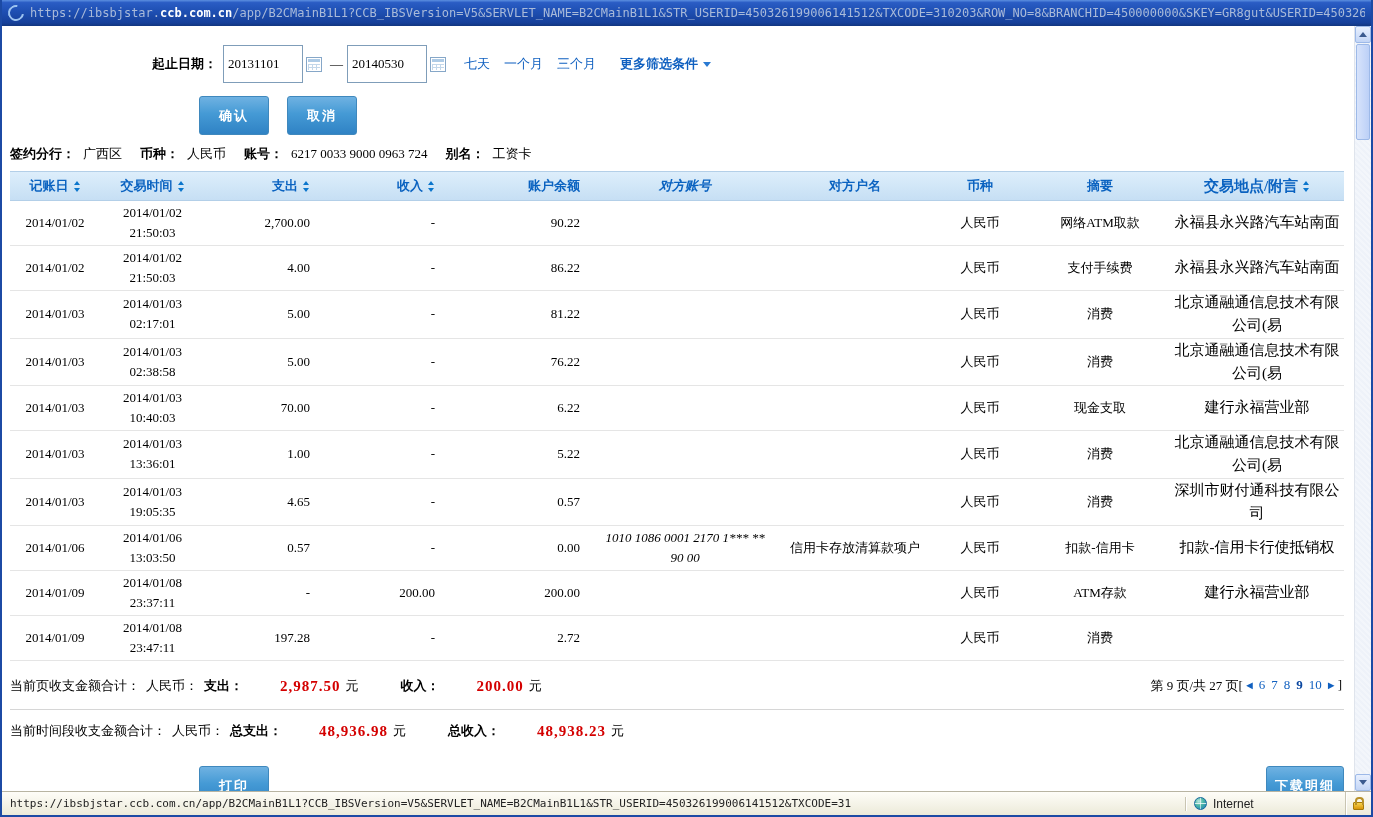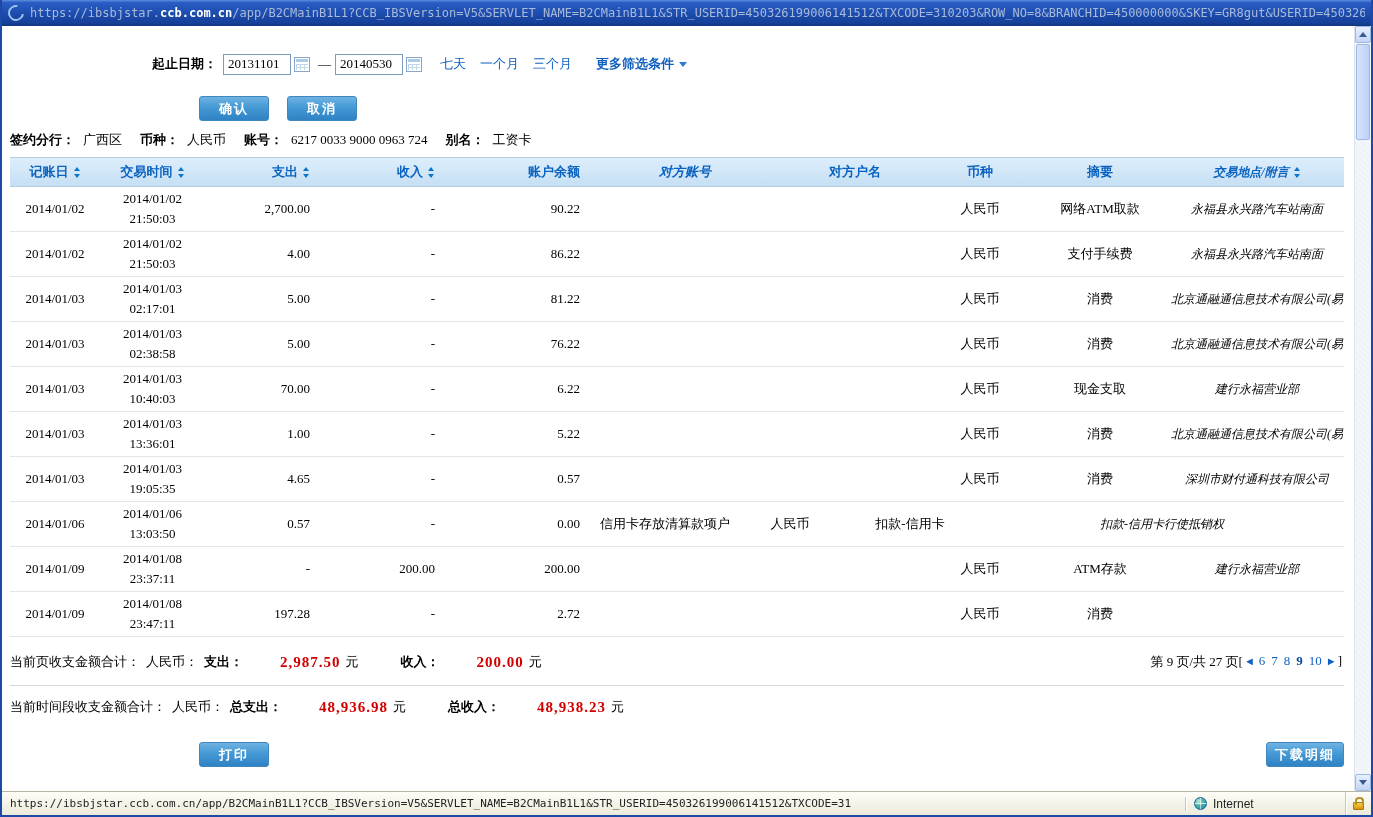--- a/index.html
+++ b/index.html
@@ -11,53 +11,53 @@
   .app-icon{width:16px;height:16px;border-radius:50%;border:2px solid #9cc3f0;border-right-color:transparent;color:#cfe0f8;display:inline-block;margin-right:6px;flex:0 0 16px;transform:rotate(-35deg);}
   .tb-url{font-family:"DejaVu Sans Mono","Liberation Mono",monospace;font-size:12px;color:#aab9d8;overflow:hidden;text-overflow:clip;}
   .tb-dim{color:#a9bad9;}
   .tb-domain{color:#ffffff;font-weight:bold;}
   
   .main{flex:1;display:flex;background:#fff;overflow:hidden;}
   .page{flex:1;overflow:hidden;padding:0 10px 0 8px;}
   
   .filter-row{margin-top:26px;height:24px;display:flex;align-items:center;padding-left:142px;}
   .f-label{font-weight:bold;margin-right:6px;}
-  .date-input{width:68px;height:21px;border:1px solid #7f9db9;font-family:inherit;font-size:13px;padding:1px 4px;color:#000;}
+  .date-input{width:80px;height:21px;border:1px solid #7f9db9;font-family:inherit;font-size:13px;padding:18px 4px;color:#000;}
   .cal-btn{display:inline-flex;align-items:center;margin:0 4px 0 3px;cursor:pointer;}
   .cal-icon{width:16px;height:15px;border:1px solid #86a7c8;background:#fff;display:inline-block;position:relative;}
   .cal-icon::before{content:"";position:absolute;left:1px;right:1px;top:1px;height:3px;background:#aecbe6;}
   .cal-icon::after{content:"";position:absolute;left:1px;right:1px;top:6px;bottom:1px;background:repeating-linear-gradient(to right,#c3d7ea 0 1px,transparent 1px 4px),repeating-linear-gradient(to bottom,#c3d7ea 0 1px,transparent 1px 3px);}
   .dash{margin:0 4px;}
   .qlink{color:#1060c0;text-decoration:none;margin-left:14px;cursor:pointer;}
   .qlink.more{font-weight:bold;margin-left:24px;display:inline-flex;align-items:center;}
   .caret{display:inline-block;width:0;height:0;border-left:4px solid transparent;border-right:4px solid transparent;border-top:5px solid #2a7ad2;margin-left:5px;}
   
   .btn-row{margin-top:20px;display:flex;gap:18px;padding-left:189px;}
-  .btn{min-width:70px;height:25px;background:linear-gradient(#6fb2e2 0%,#459ad5 45%,#2f82c4 100%);border:1px solid #3f88bd;border-radius:3px;color:#fff;font-weight:bold;font-size:13px;font-family:inherit;cursor:pointer;padding:0 8px;letter-spacing:2px;}
+  .btn{min-width:70px;height:39px;background:linear-gradient(#6fb2e2 0%,#459ad5 45%,#2f82c4 100%);border:1px solid #3f88bd;border-radius:3px;color:#fff;font-weight:bold;font-size:13px;font-family:inherit;cursor:pointer;padding:0 8px;letter-spacing:2px;}
   
   .account-line{margin-top:10px;height:18px;display:flex;align-items:center;gap:8px;}
   .a-label{font-weight:bold;}
   .a-value{margin-right:10px;}
   
   .thead{margin-top:8px;display:flex;align-items:center;height:30px;background:linear-gradient(#ddeefb,#c6dff4);border-top:1px solid #b3cfe8;border-bottom:1px solid #b3cfe8;color:#0a62c0;font-weight:bold;}
   .th{display:flex;align-items:center;justify-content:center;}
   .th.al-right{justify-content:flex-end;padding-right:10px;}
   .tr{display:flex;align-items:center;min-height:45px;border-bottom:1px solid #e5e5e5;}
   .td{display:flex;flex-direction:column;justify-content:center;text-align:center;line-height:1.55;}
   .td.al-right{text-align:right;padding-right:10px;}
   .col0{width:90px;flex:0 0 90px;}
   .col1{width:105px;flex:0 0 105px;}
   .col2{width:115px;flex:0 0 115px;}
   .col3{width:125px;flex:0 0 125px;}
   .col4{width:145px;flex:0 0 145px;}
   .col5{width:190px;flex:0 0 190px;font-style:italic;}
   .col6{width:150px;flex:0 0 150px;}
   .col7{width:100px;flex:0 0 100px;}
   .col8{width:140px;flex:0 0 140px;}
-  .col9{flex:1;font-size:12px;font-style:italic;}
+  .col9{flex:1;font-size:15px;}
   .sort-icon{display:inline-block;width:7px;height:11px;position:relative;margin-left:5px;cursor:pointer;}
   .sort-icon::before{content:"";position:absolute;top:0;left:0;border-left:3.5px solid transparent;border-right:3.5px solid transparent;border-bottom:4px solid #0b76cc;}
   .sort-icon::after{content:"";position:absolute;bottom:0;left:0;border-left:3.5px solid transparent;border-right:3.5px solid transparent;border-top:4px solid #0b76cc;}
   
   .summary-row{display:flex;align-items:center;padding:16px 2px 14px 0;border-bottom:1px solid #d6d6d6;}
   .summary-row2{display:flex;align-items:center;padding:12px 2px 12px 0;}
   .s-label{margin-right:6px;}
   .s-strong{font-weight:bold;margin-right:6px;}
   .gap{margin-left:40px;}
   .amt{color:#d40000;font-weight:bold;font-size:15px;letter-spacing:1px;margin-right:5px;margin-left:31px;}
@@ -281,20 +281,24 @@
           </div>
           <div class="tr">
             <div class="td col0">2014/01/06</div>
             <div class="td col1">
               <div>2014/01/06</div>
               <div>13:03:50</div>
             </div>
             <div class="td col2 al-right">0.57</div>
             <div class="td col3 al-right">-</div>
             <div class="td col4 al-right">0.00</div>
+            <div class="td col5">
+              <div>1010 1086 0001 2170 1*** **</div>
+              <div>90 00</div>
+            </div>
             <div class="td col6">信用卡存放清算款项户</div>
             <div class="td col7">人民币</div>
             <div class="td col8">扣款-信用卡</div>
             <div class="td col9">扣款-信用卡行使抵销权</div>
           </div>
           <div class="tr">
             <div class="td col0">2014/01/09</div>
             <div class="td col1">
               <div>2014/01/08</div>
               <div>23:37:11</div>

